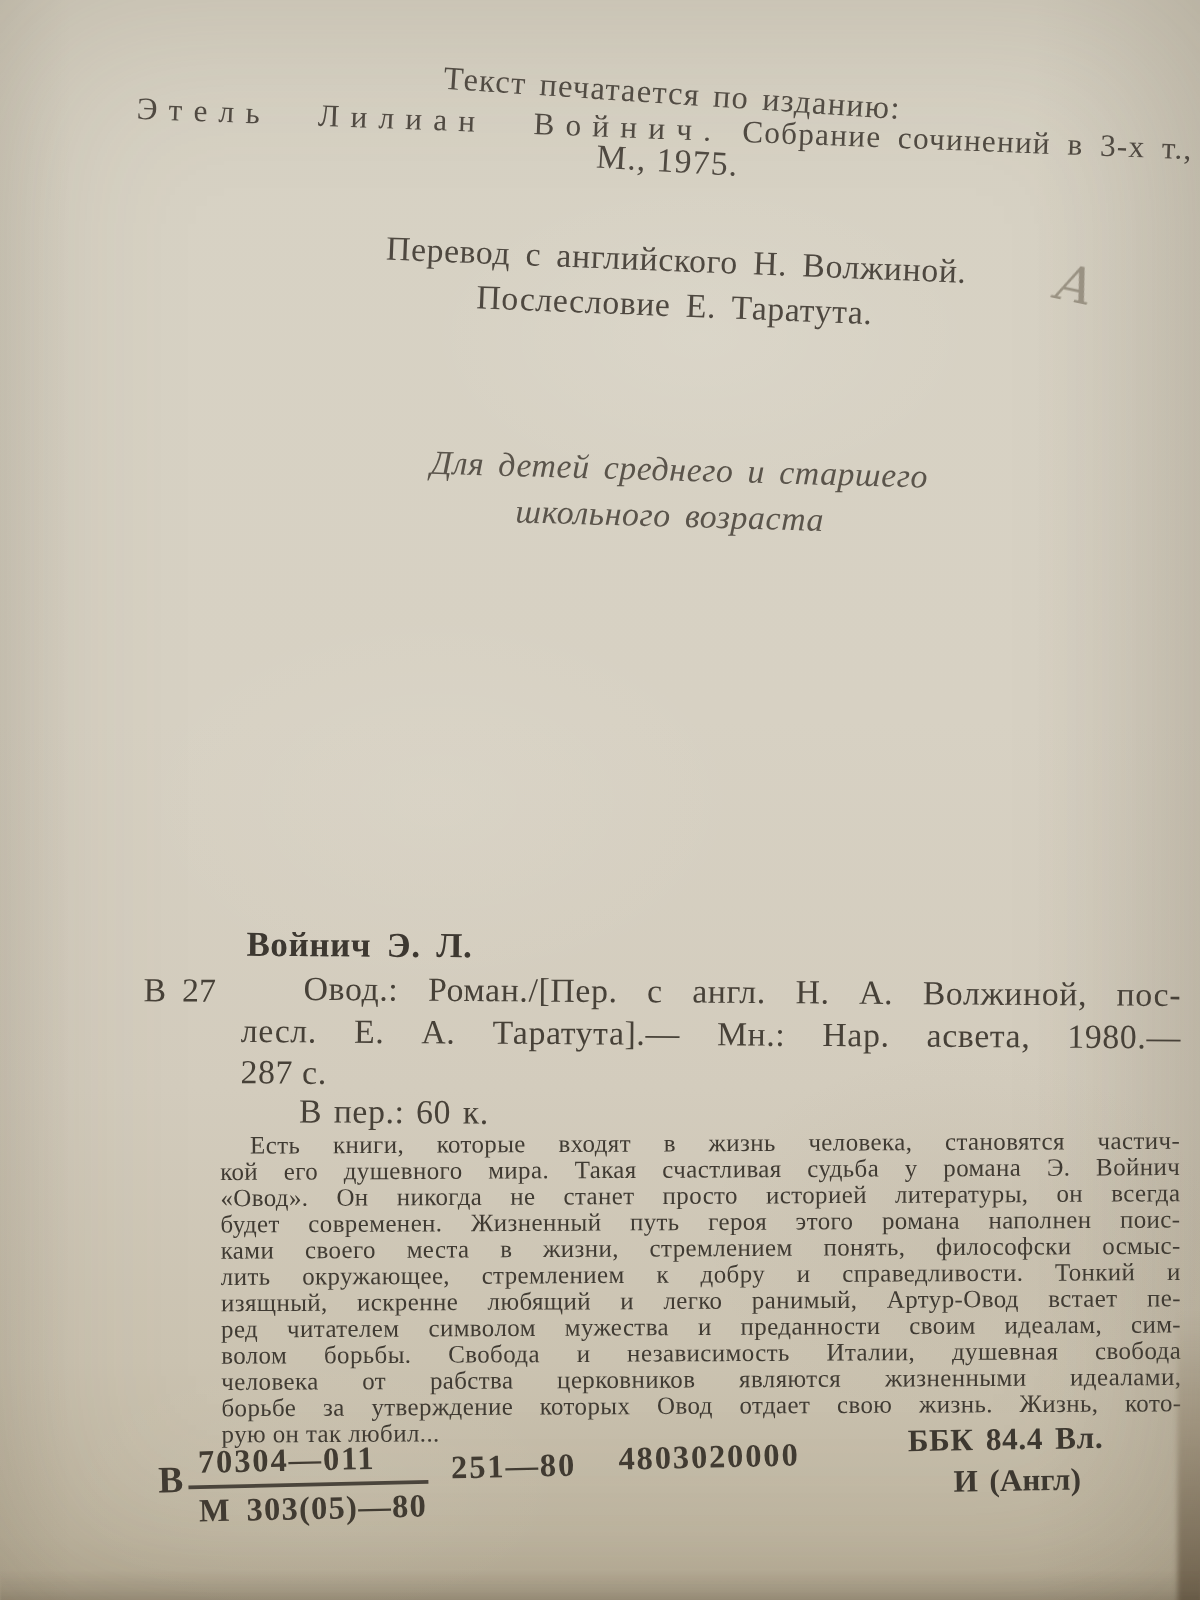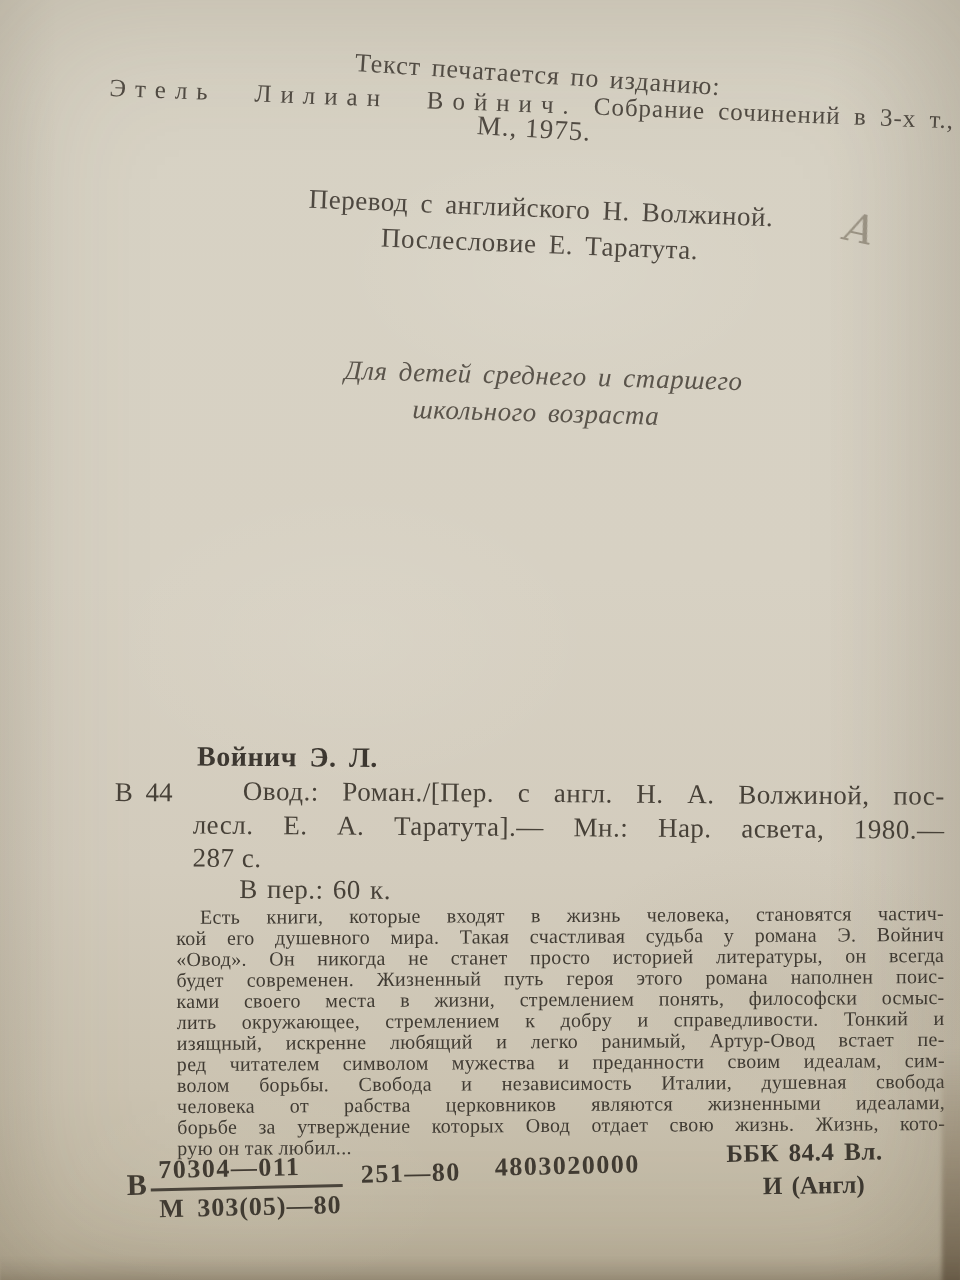--- a/index.html
+++ b/index.html
@@ -103,21 +103,21 @@
 
   <div class="abs hw">А</div>
 
   <div class="abs audience">
     <div>Для детей среднего и старшего</div>
     <div>школьного возраста</div>
   </div>
 
   <div class="card">
     <div class="abs c-author">Войнич Э. Л.</div>
-    <div class="abs c-index">В 44</div>
+    <div class="abs c-index">В 27</div>
     <div class="abs c-t1">Овод.: Роман./[Пер. с англ. Н. А. Волжиной, пос-</div>
     <div class="abs c-t2">лесл. Е. А. Таратута].— Мн.: Нар. асвета, 1980.—</div>
     <div class="abs c-t3">287 с.</div>
     <div class="abs c-bind">В пер.: 60 к.</div>
   </div>
 
   <div class="abs annotation">
     <div class="ln first">Есть книги, которые входят в жизнь человека, становятся частич-</div>
     <div class="ln">кой его душевного мира. Такая счастливая судьба у романа Э. Войнич</div>
     <div class="ln">«Овод». Он никогда не станет просто историей литературы, он всегда</div>

